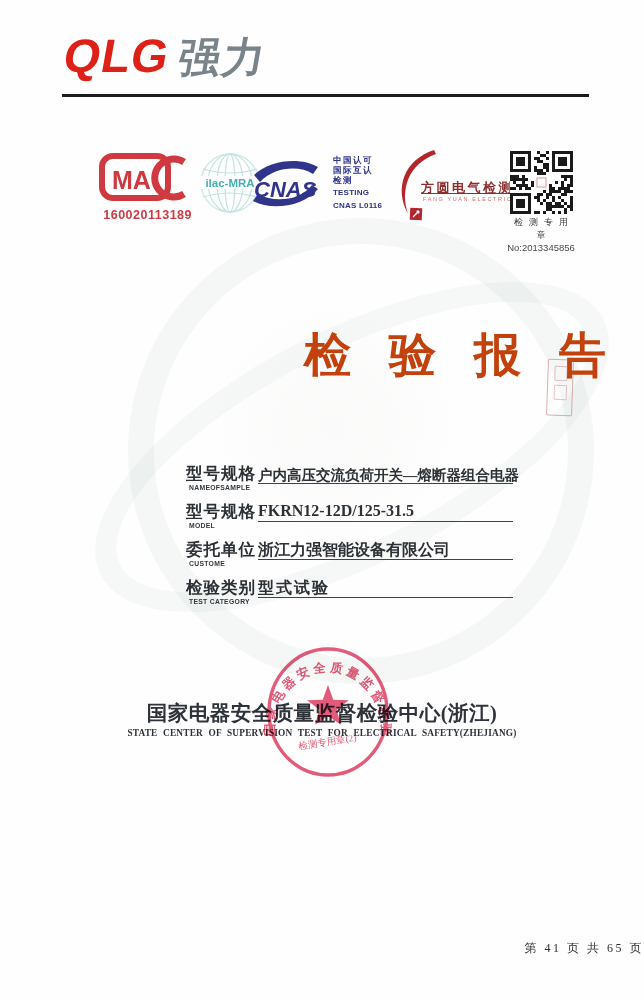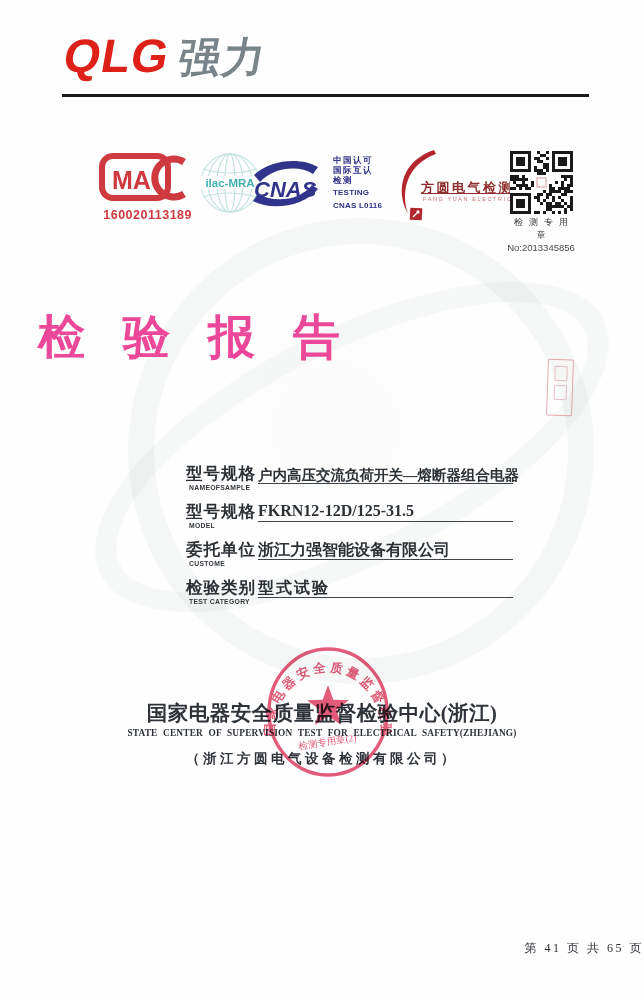--- a/index.html
+++ b/index.html
@@ -33,22 +33,22 @@
   .qr-caption{font-size:9px;color:#3c3c3c;letter-spacing:6px;padding-left:6px;margin-top:2px;}
   .qr-number{font-family:"Liberation Sans",sans-serif;font-size:9.5px;color:#4a4a4a;margin-top:0;}
   
   .wm-ring{position:absolute;left:128px;top:218px;width:414px;height:414px;border-radius:50%;
            border:26px solid rgba(160,184,172,0.10);}
   .wm-orbit{position:absolute;left:70px;top:330px;width:520px;height:190px;border-radius:50%;
             border:22px solid rgba(160,184,172,0.09);transform:rotate(-27deg);}
   .wm-core{position:absolute;left:210px;top:300px;width:250px;height:250px;border-radius:50%;
            background:radial-gradient(circle, rgba(170,192,180,0.07) 0%, rgba(170,192,180,0) 70%);}
   
-  .title-cn{position:absolute;top:306px;width:100%;text-align:left;font-size:47px;
-            font-weight:700;color:#ec4899;letter-spacing:38px;padding-left:38px;box-sizing:border-box;}
+  .title-cn{position:absolute;top:324px;width:100%;text-align:right;font-size:47px;
+            font-weight:700;color:#c2410c;letter-spacing:38px;padding-left:38px;box-sizing:border-box;}
   .title-en{position:absolute;top:374px;width:100%;text-align:center;font-size:26px;
             font-weight:700;color:#3a4046;letter-spacing:6px;padding-left:6px;box-sizing:border-box;}
   .side-seal{position:absolute;left:547px;top:359px;width:24px;height:55px;
              border:1.5px solid rgba(198,94,96,0.5);border-radius:2px;transform:rotate(2deg);}
   .side-seal i{display:block;margin:6px auto 4px;width:11px;height:13px;
                border:1px solid rgba(198,94,96,0.38);border-radius:1px;}
   .side-seal i+i{margin-top:3px;}
   
   .fields{position:absolute;left:186px;top:463px;width:327px;}
   .frow{position:relative;height:29px;margin-bottom:9px;}
@@ -295,21 +295,20 @@
     <div class="frow">
       <span class="fline"></span>
       <span class="flabel">检验类别</span>
       <span class="fvalue">型式试验</span>
       <span class="fsub">TEST CATEGORY</span>
     </div>
   </div>
 
   <div class="org-cn">国家电器安全质量监督检验中心(浙江)</div>
   <div class="org-en">STATE CENTER OF SUPERVISION TEST FOR ELECTRICAL SAFETY(ZHEJIANG)</div>
-  <div class="org-sub">（浙江方圆电气设备检测有限公司）</div>
 
   <svg class="stamp" width="132" height="136" viewBox="0 0 132 136">
     <defs>
       <path id="stamp-arc" d="M 14,100 A 54,57 0 1 1 118,100" fill="none"></path>
     </defs>
     <ellipse cx="66" cy="68" rx="59" ry="63" fill="none" stroke="#e0496b" stroke-width="3.4"></ellipse>
     <polygon points="66,41 71.3,55.7 86.9,56.2 74.6,65.8 78.9,80.8 66,72 53.1,80.8 57.4,65.8 45.1,56.2 60.7,55.7" fill="#e0496b"></polygon>
     <text font-size="12.5" font-weight="bold" fill="#dd4868" letter-spacing="3.5">
       <textPath href="#stamp-arc" startOffset="4%">国家电器安全质量监督检验中心</textPath>
     </text>

